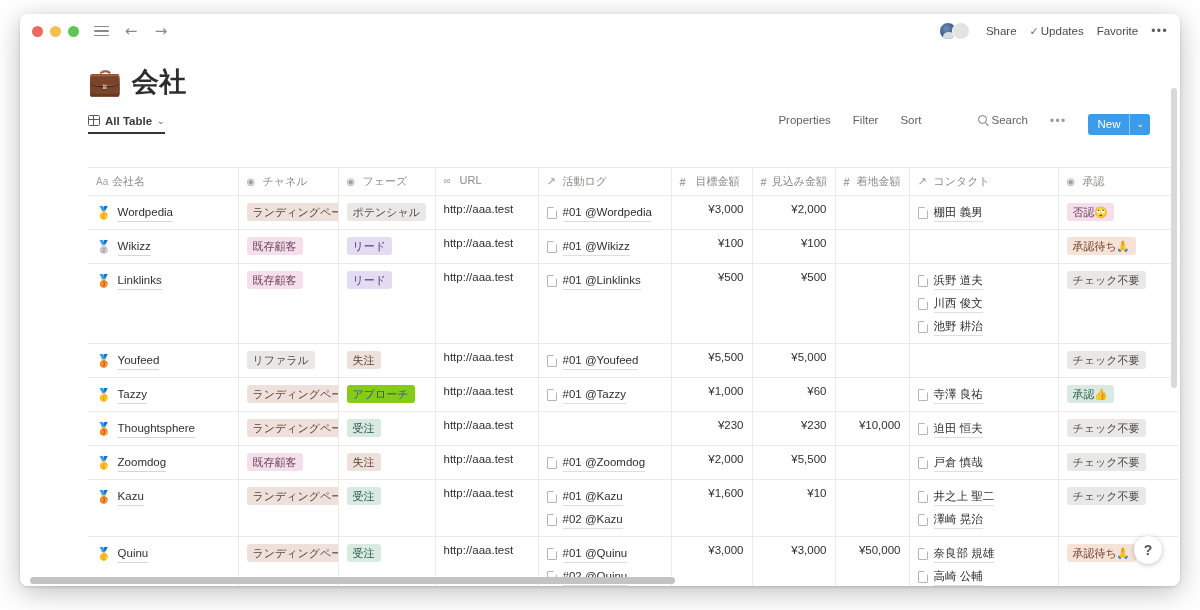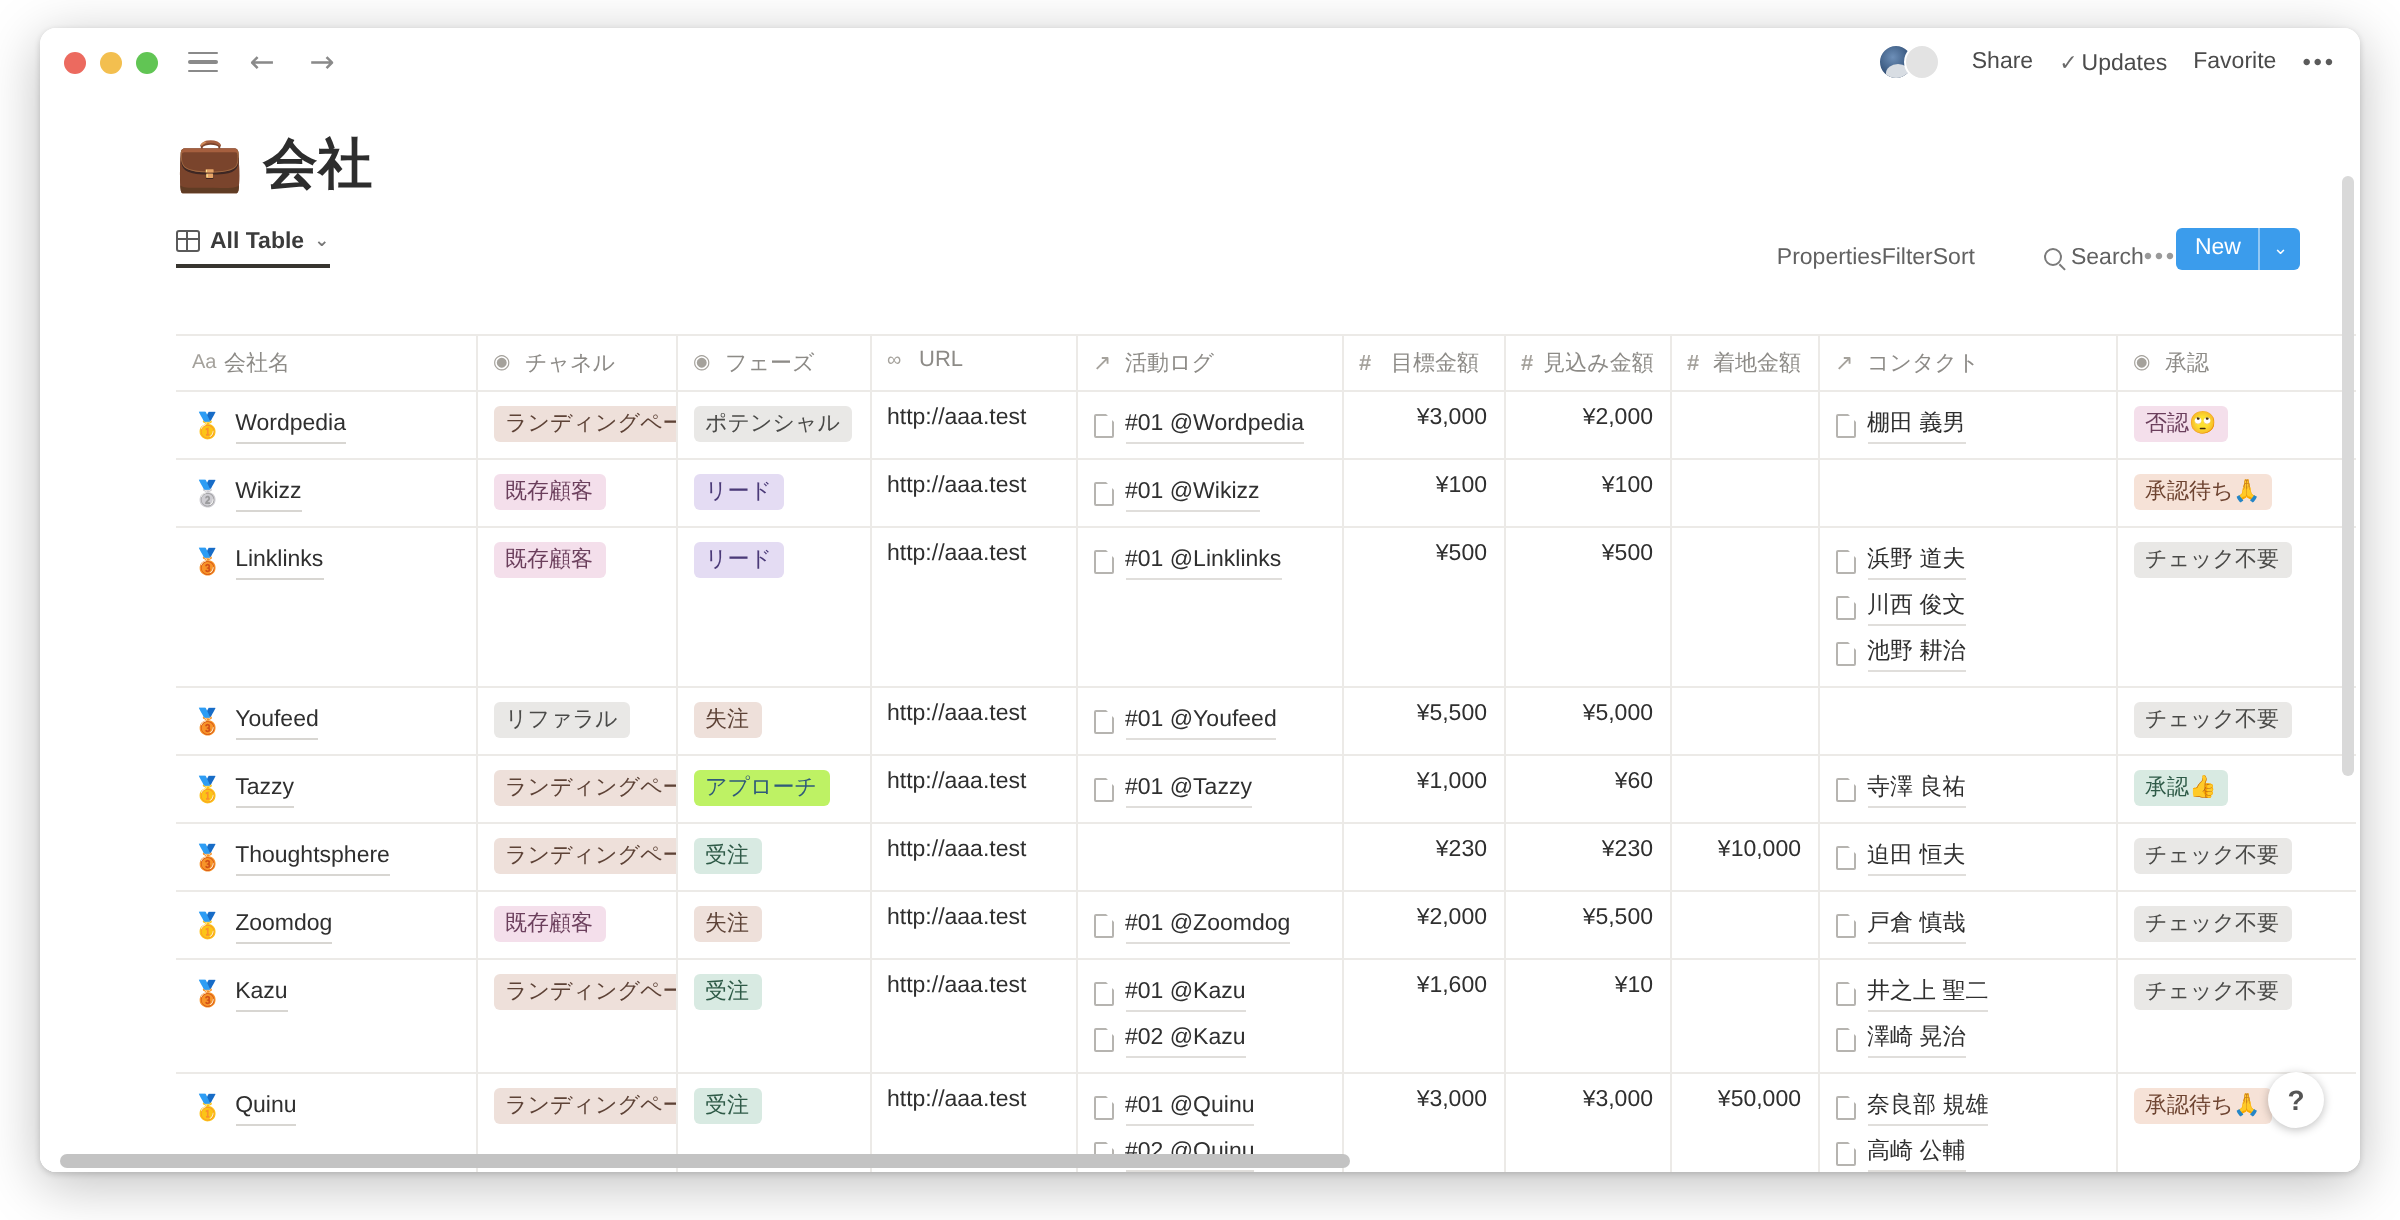--- a/index.html
+++ b/index.html
@@ -106,21 +106,21 @@
   }
   .tableglyph::before {
     content: ""; position: absolute; left: 0; right: 0; top: 3px; height: 1.2px; background: #5a5a5a;
   }
   .tableglyph::after {
     content: ""; position: absolute; top: 0; bottom: 0; left: 4.2px; width: 1.2px; background: #5a5a5a;
   }
   .chev { font-size: 9px; color: #777; }
 
   .toolbar-right {
-    margin-left: auto; display: flex; align-items: flex-end; gap: 0;
+    margin-left: auto; display: flex; align-items: flex-start; gap: 22px;
     padding-right: 30px; font-size: 11.5px; color: #616161;
   }
   .tool-item { white-space: nowrap; }
   .tool-search { display: flex; align-items: center; gap: 4px; padding-left: 35px; }
   .search-glyph {
     width: 9px; height: 9px; border: 1.3px solid #7a7a7a; border-radius: 50%;
     position: relative; display: inline-block;
   }
   .search-glyph::after {
     content: ""; position: absolute; right: -3px; bottom: -2.5px;
@@ -203,21 +203,21 @@
     padding: 1.5px 6px;
     border-radius: 3px;
     font-size: 11px;
     line-height: 15px;
     white-space: nowrap;
   }
   .t-brown  { background: #eee0da; color: #5d4236; }
   .t-pink   { background: #f4dfeb; color: #6b3f5c; text-align: center; }
   .t-gray   { background: #e9e8e6; color: #4a4a48; }
   .t-purple { background: #e4dcf3; color: #4b3a78; }
-  .t-blue   { background: #bef264; color: #2f5a7a; }
+  .t-blue   { background: #84cc16; color: #2f5a7a; }
   .t-green  { background: #d8eae2; color: #2e5a47; }
   .t-peach  { background: #f6e2d7; color: #6d4330; }
 
   .hscroll-track {
     position: absolute; left: 0; right: 0; bottom: 2px; height: 7px;
   }
   .hscroll-thumb {
     position: absolute; left: 10px; top: 0;
     width: 645px; height: 7px; border-radius: 4px;
     background: #c3c3c3;

